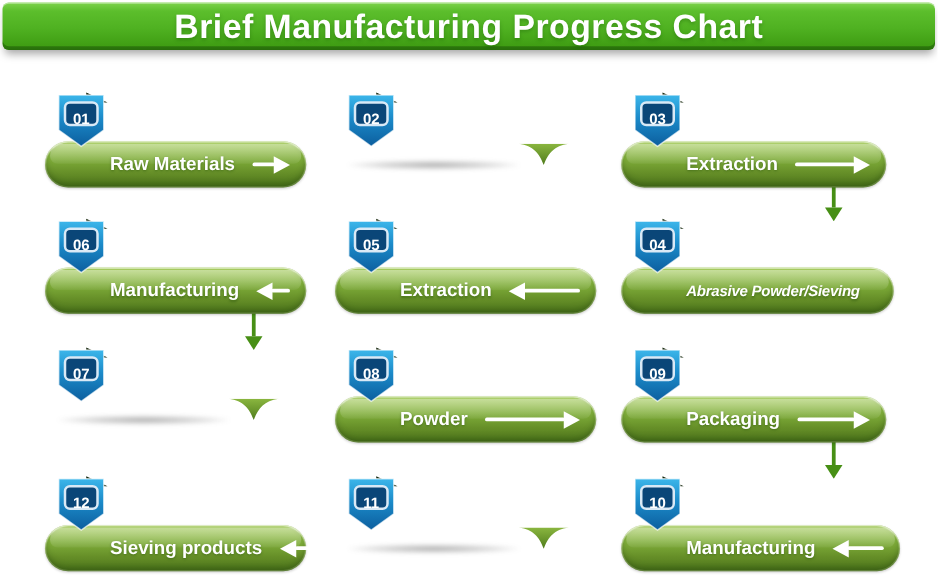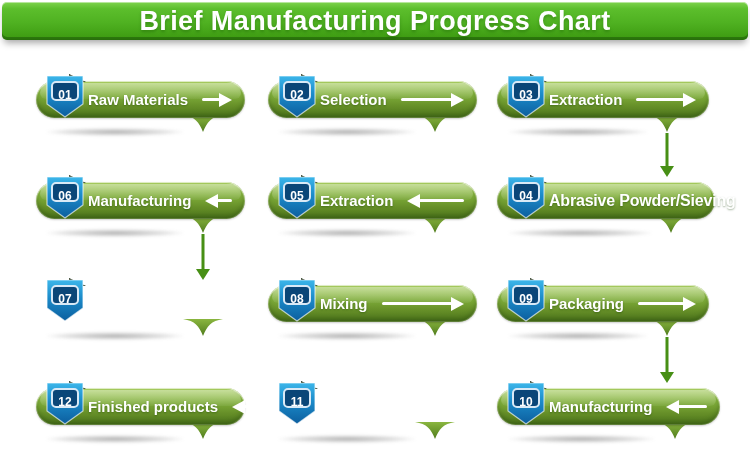--- a/index.html
+++ b/index.html
@@ -19,31 +19,32 @@
     text-shadow:0 2px 3px rgba(20,80,0,.35);
   }
 
   
   .node{position:absolute;height:60px;}
   .pill{
     position:relative;height:37px;border-radius:19px;display:flex;align-items:center;z-index:2;
     background:linear-gradient(180deg,#a3cb56 0%,#7fad3a 38%,#668f28 68%,#4c751b 100%);
     box-shadow:inset 0 1px 1px rgba(255,255,255,.65), inset 0 -3px 5px rgba(20,50,5,.35),
                inset 0 0 0 1px rgba(220,240,180,.35), 0 1px 2px rgba(0,0,0,.2);
+    margin-top:32px;
   }
   .pill::before{
     content:"";position:absolute;left:4px;right:4px;top:2px;height:16px;pointer-events:none;
     border-radius:16px 16px 10px 10px;
     background:linear-gradient(180deg,rgba(255,255,255,.42),rgba(255,255,255,.05));
   }
   .label{
     margin-left:52px;color:#fff;font-size:15px;font-weight:bold;white-space:nowrap;
     text-shadow:0 1px 2px rgba(20,60,0,.4);position:relative;z-index:2;
   }
-  .label.long{font-size:16px;letter-spacing:-.2px;}
+  .label.long{font-size:12px;letter-spacing:-.2px;font-style:italic;}
 
   .flow{flex:1;display:flex;align-items:center;margin:0 13px 0 14px;min-width:26px;position:relative;z-index:2;}
   .flow .shaft{flex:1;height:3px;background:#fff;border-radius:2px;}
   .flow .head-r{width:0;height:0;border:7px solid transparent;border-right:0;border-left:13px solid #fff;margin-left:-1px;}
   .flow .head-l{width:0;height:0;border:7px solid transparent;border-left:0;border-right:13px solid #fff;margin-right:-1px;}
 
   .tail{position:absolute;top:34px;z-index:1;}
   .shadow{
     position:absolute;top:47px;left:5%;width:66%;height:8px;border-radius:50%;z-index:0;
     background:radial-gradient(ellipse at center,rgba(45,45,45,.38) 0%,rgba(80,80,80,.16) 52%,rgba(0,0,0,0) 74%);
@@ -94,27 +95,20 @@
         <path d="M3,3 H39 V31 L21,44 L3,31 Z" fill="url(#gradShield)" stroke="rgba(255,255,255,.65)" stroke-width="1.2"></path>
         <rect x="8" y="9" width="26" height="18" rx="4" fill="#0a4678" stroke="#d9e9f6" stroke-width="2"></rect>
         <text x="21" y="23" text-anchor="middle" dominant-baseline="middle" fill="#ffffff" font-size="12" font-weight="bold">01</text>
       </svg>
     </div>
       <div class="node" style="left: 268px; top: 81px; width: 209px;">
       <div class="shadow"></div>
       <svg class="tail" width="44" height="18" viewBox="0 0 44 18" style="left: 145.2px;">
         <path d="M2,0 C14,2 18,7 22,17 C26,7 30,2 42,0 Z" fill="url(#gradTail)"></path>
       </svg>
-      <div class="pill">
-        <span class="label">Selection</span>
-        <span class="flow right">
-            <span class="shaft"></span>
-            <span class="head-r"></span>
-          </span>
-      </div>
       <svg class="badge" width="44" height="46" viewBox="0 0 44 46">
         <polygon points="25,1 42,9 25,9" fill="#15260c"></polygon>
         <path d="M3,3 H39 V31 L21,44 L3,31 Z" fill="url(#gradShield)" stroke="rgba(255,255,255,.65)" stroke-width="1.2"></path>
         <rect x="8" y="9" width="26" height="18" rx="4" fill="#0a4678" stroke="#d9e9f6" stroke-width="2"></rect>
         <text x="21" y="23" text-anchor="middle" dominant-baseline="middle" fill="#ffffff" font-size="12" font-weight="bold">02</text>
       </svg>
     </div>
       <div class="node" style="left: 497px; top: 81px; width: 212px;">
       <div class="shadow"></div>
       <svg class="tail" width="44" height="18" viewBox="0 0 44 18" style="left: 147.6px;">
@@ -207,21 +201,21 @@
         <rect x="8" y="9" width="26" height="18" rx="4" fill="#0a4678" stroke="#d9e9f6" stroke-width="2"></rect>
         <text x="21" y="23" text-anchor="middle" dominant-baseline="middle" fill="#ffffff" font-size="12" font-weight="bold">07</text>
       </svg>
     </div>
       <div class="node" style="left: 268px; top: 285px; width: 209px;">
       <div class="shadow"></div>
       <svg class="tail" width="44" height="18" viewBox="0 0 44 18" style="left: 145.2px;">
         <path d="M2,0 C14,2 18,7 22,17 C26,7 30,2 42,0 Z" fill="url(#gradTail)"></path>
       </svg>
       <div class="pill">
-        <span class="label">Mixing</span>
+        <span class="label">Powder</span>
         <span class="flow right">
             <span class="shaft"></span>
             <span class="head-r"></span>
           </span>
       </div>
       <svg class="badge" width="44" height="46" viewBox="0 0 44 46">
         <polygon points="25,1 42,9 25,9" fill="#15260c"></polygon>
         <path d="M3,3 H39 V31 L21,44 L3,31 Z" fill="url(#gradShield)" stroke="rgba(255,255,255,.65)" stroke-width="1.2"></path>
         <rect x="8" y="9" width="26" height="18" rx="4" fill="#0a4678" stroke="#d9e9f6" stroke-width="2"></rect>
         <text x="21" y="23" text-anchor="middle" dominant-baseline="middle" fill="#ffffff" font-size="12" font-weight="bold">08</text>
@@ -249,21 +243,21 @@
       <div class="connector" style="left: 658.6px; top: 337px;"><svg width="16" height="46" viewBox="0 0 16 46">
           <rect x="6.5" y="0" width="3" height="35" fill="#478f15"></rect>
           <polygon points="1,35 15,35 8,46" fill="#478f15"></polygon>
         </svg></div>
       <div class="node" style="left: 36px; top: 388px; width: 209px;">
       <div class="shadow"></div>
       <svg class="tail" width="44" height="18" viewBox="0 0 44 18" style="left: 145.2px;">
         <path d="M2,0 C14,2 18,7 22,17 C26,7 30,2 42,0 Z" fill="url(#gradTail)"></path>
       </svg>
       <div class="pill">
-        <span class="label">Finished products</span>
+        <span class="label">Sieving products</span>
         <span class="flow left">
             <span class="head-l"></span>
             <span class="shaft"></span>
           </span>
       </div>
       <svg class="badge" width="44" height="46" viewBox="0 0 44 46">
         <polygon points="25,1 42,9 25,9" fill="#15260c"></polygon>
         <path d="M3,3 H39 V31 L21,44 L3,31 Z" fill="url(#gradShield)" stroke="rgba(255,255,255,.65)" stroke-width="1.2"></path>
         <rect x="8" y="9" width="26" height="18" rx="4" fill="#0a4678" stroke="#d9e9f6" stroke-width="2"></rect>
         <text x="21" y="23" text-anchor="middle" dominant-baseline="middle" fill="#ffffff" font-size="12" font-weight="bold">12</text>

